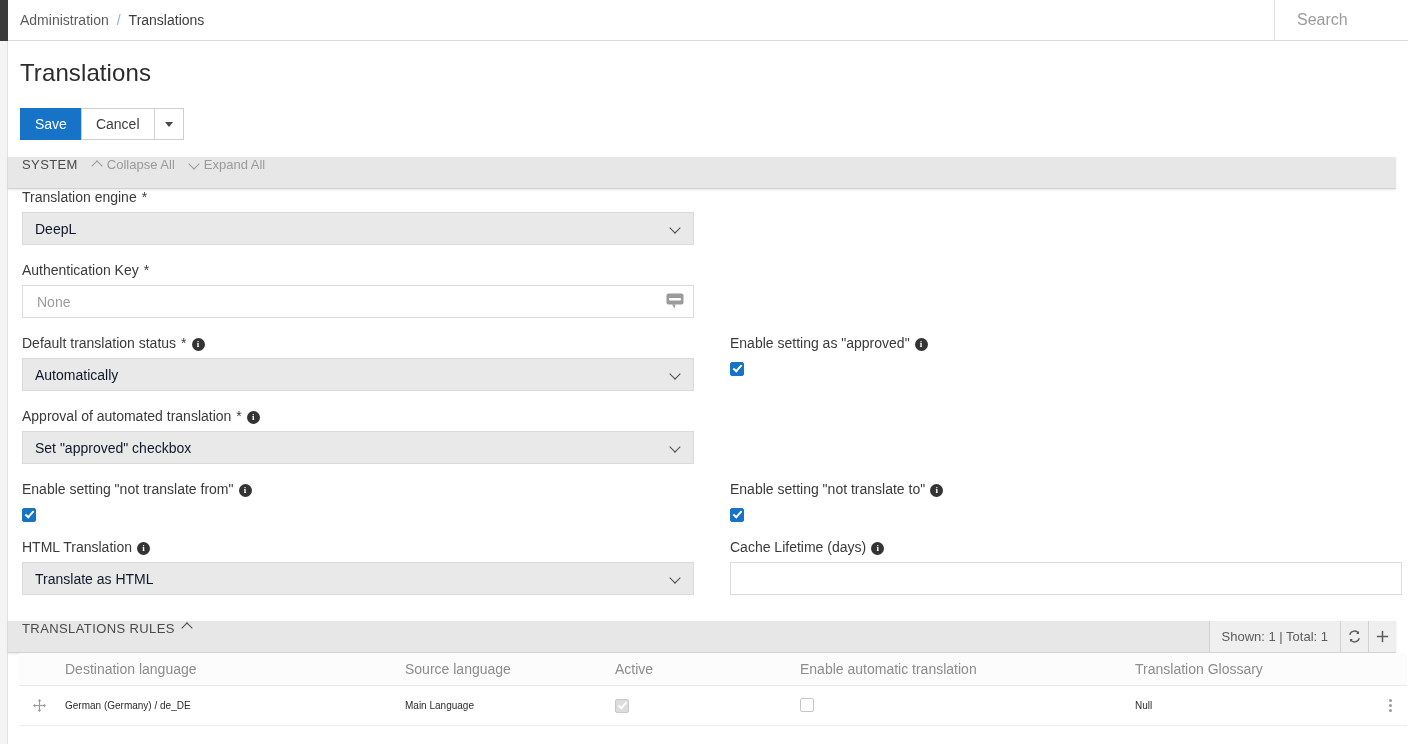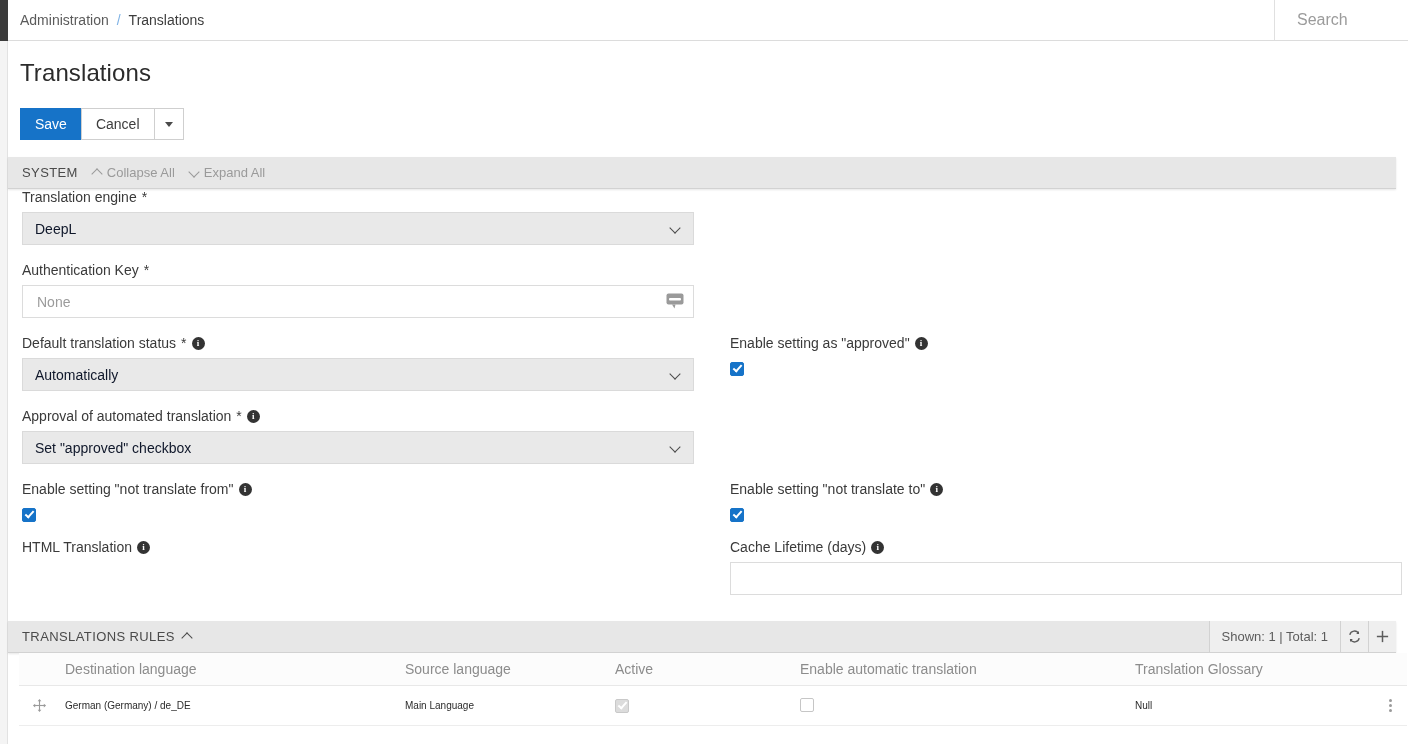--- a/index.html
+++ b/index.html
@@ -71,21 +71,21 @@
   .btn-caret { width: 30px; padding: 0; }
   .caret-down {
     width: 0; height: 0; border-left: 4px solid transparent;
     border-right: 4px solid transparent; border-top: 5px solid #4a4a4a;
   }
 
   
   .section-band {
     position: absolute; left: 8px; width: 1388px; height: 32px;
     background: #e7e7e7; border-bottom: 1px solid #d2d2d2;
-    display: flex; align-items: center;
+    display: flex; align-items: flex-start;
     box-shadow: 0 1px 2px rgba(0,0,0,.10);
   }
   .band-title {
     font-size: 13px; color: #4a4a4a; letter-spacing: .4px; padding-left: 14px;
   }
   .band-link {
     display: flex; align-items: center; gap: 4px;
     font-size: 13px; color: #9a9a9a; margin-left: 14px; cursor: pointer;
   }
   .chev { width: 11px; height: 11px; position: relative; display:inline-block; }
@@ -107,21 +107,21 @@
     justify-content: center; cursor: pointer; background: #efefef;
     border-left: 1px solid #d2d2d2;
   }
 
   
   .form-area { position: absolute; left: 8px; top: 189px; width: 1388px; }
   .fgrid { display: grid; grid-template-columns: 690px 690px; column-gap: 18px; }
   .field { padding: 0 0 0 14px; margin-bottom: 17px; }
   .flabel {
     font-size: 14px; color: #3a3a3a; margin-bottom: 7px;
-    display: flex; align-items: center; gap: 5px;
+    display: flex; align-items: flex-end; gap: 5px;
   }
   .req { color: #3a3a3a; }
   .info-icon {
     width: 13px; height: 13px; border-radius: 50%;
     background: #333; color: #fff; font-size: 9px; font-weight: bold;
     font-family: "Liberation Serif", serif;
     display: inline-flex; align-items: center; justify-content: center;
     line-height: 1;
   }
   .select-ctl {
@@ -298,20 +298,24 @@
           <span>Enable setting "not translate to"</span>
           <span class="info-icon">i</span>
         </div>
         <span class="cb on"></span>
       </div>
 
       <div class="field">
         <div class="flabel">
           <span>HTML Translation</span>
           <span class="info-icon">i</span>
+        </div>
+        <div class="select-ctl">
+          <span>Translate as HTML</span>
+          <span class="chev down dark"></span>
         </div>
       </div>
       <div class="field">
         <div class="flabel">
           <span>Cache Lifetime (days)</span>
           <span class="info-icon">i</span>
         </div>
         <div class="text-ctl" style="width:672px;">
           <input type="text" placeholder="" style="">
         </div>

